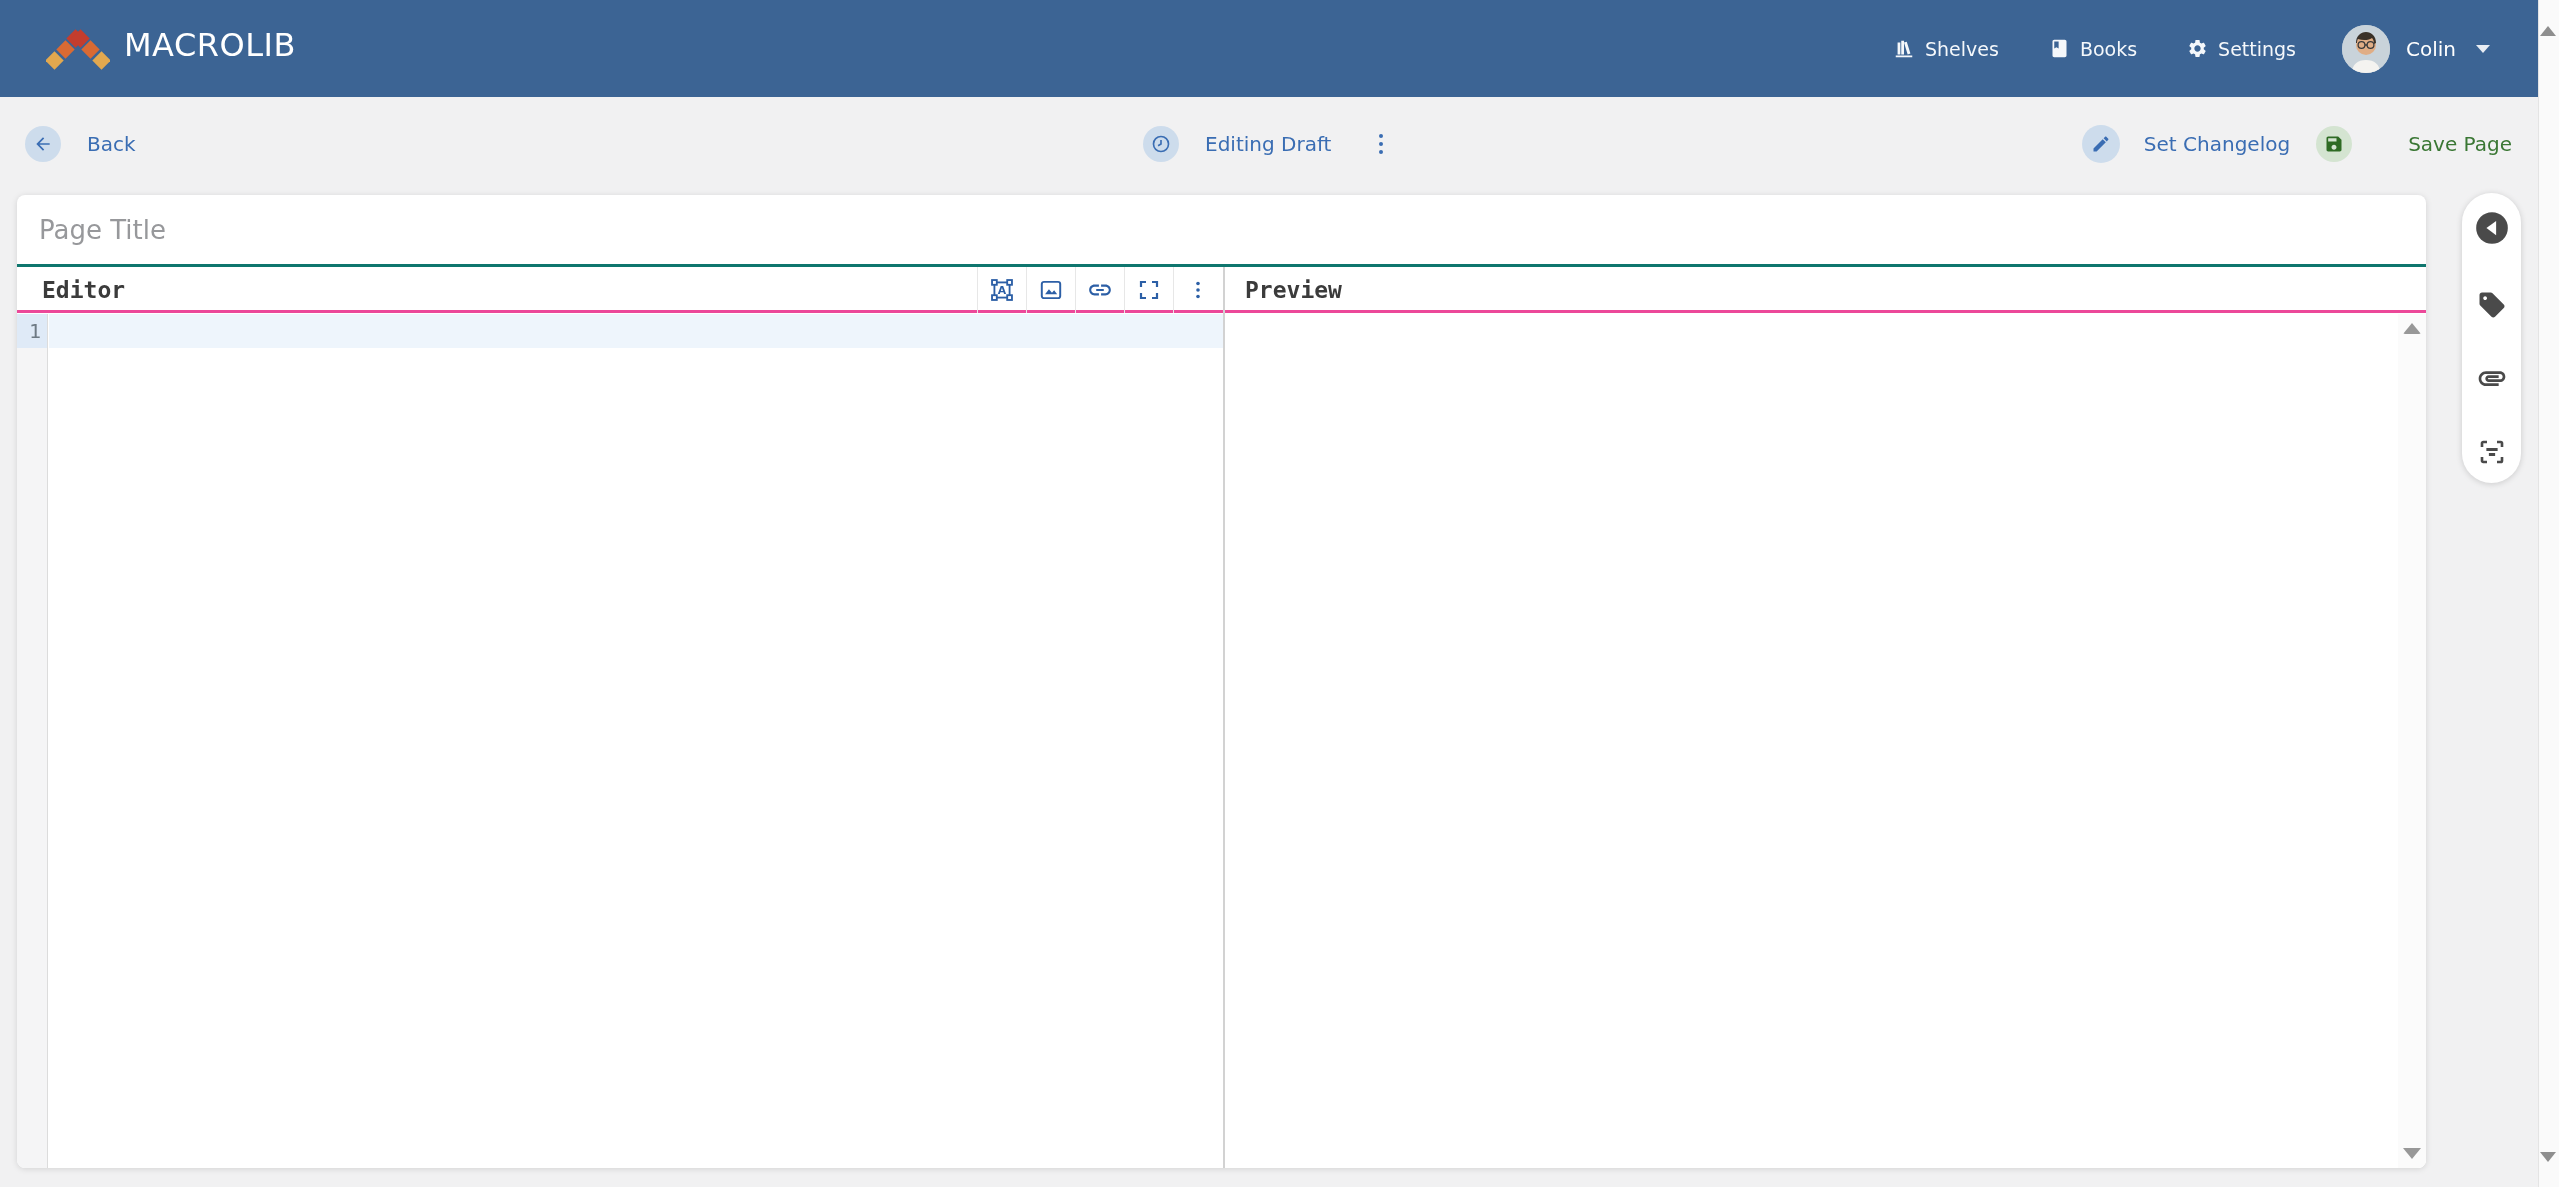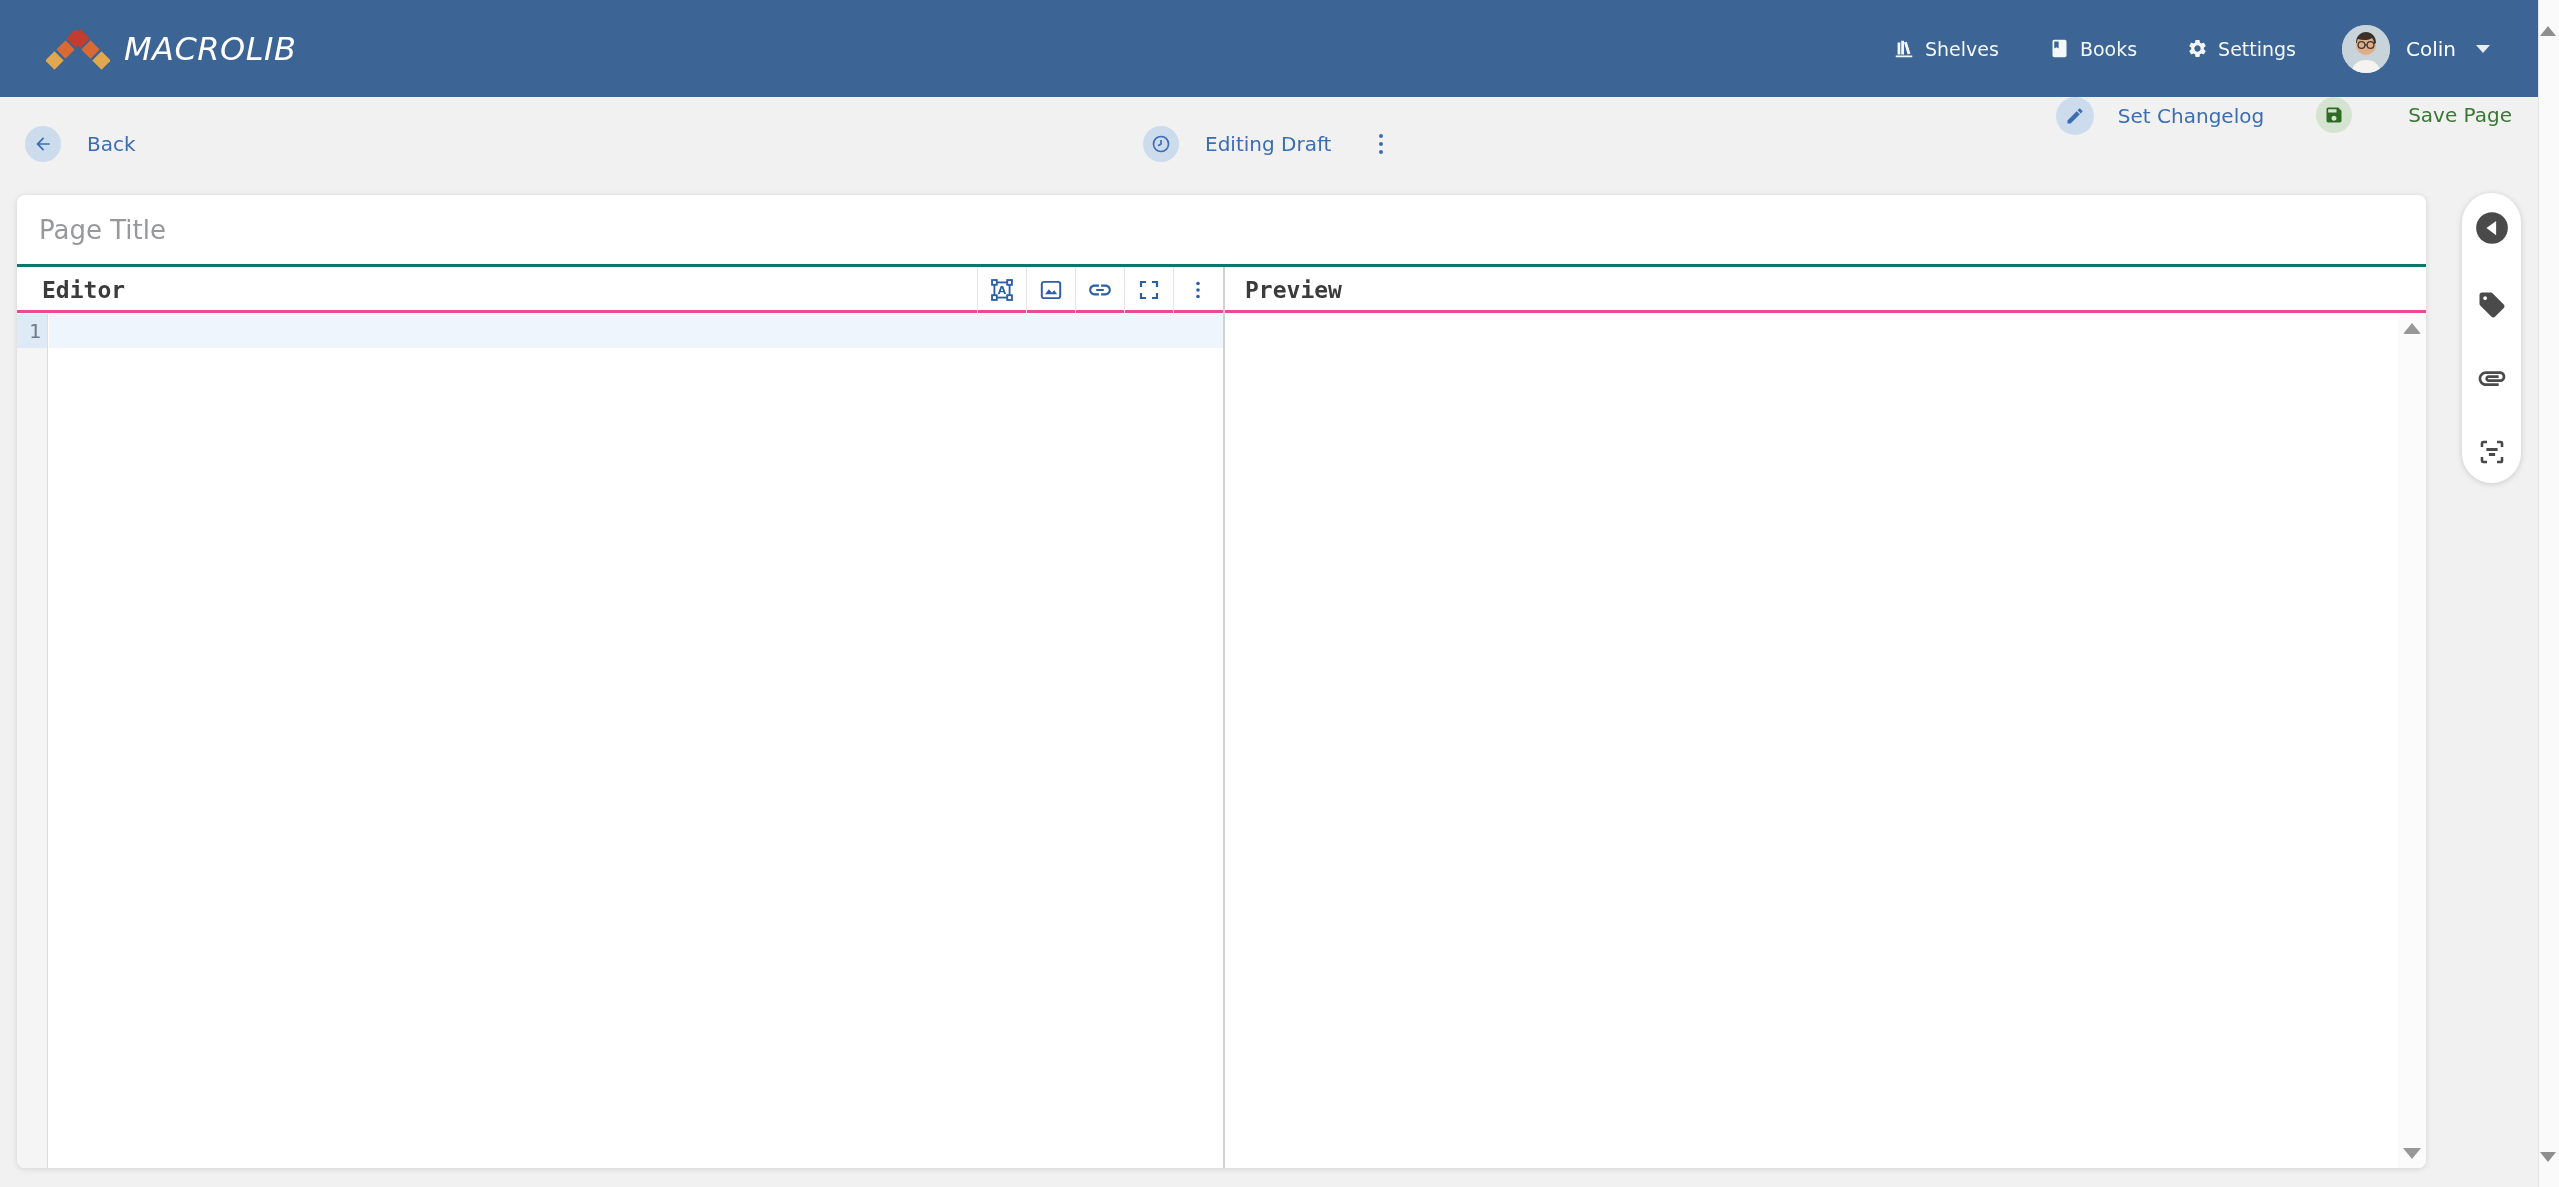--- a/index.html
+++ b/index.html
@@ -10,21 +10,21 @@
     font-family:"DejaVu Sans","Liberation Sans",sans-serif;
   }
   svg { display:block; }
 
   
   .navbar {
     position:absolute; left:0; top:0; width:2538px; height:97px;
     background:#3c6494; display:flex; align-items:center;
     box-shadow:0 1px 4px rgba(0,0,0,.18);
   }
-  .brand { display:flex; align-items:center; gap:14px; margin-left:46px; cursor:pointer;font-style:italic; }
+  .brand { display:flex; align-items:flex-start; gap:14px; margin-left:46px; cursor:pointer; }
   .brand-text { color:#ffffff; font-size:32px; letter-spacing:.5px; font-weight:400; }
   .search-box {
     position:absolute; left:1048px; top:21px; width:445px; height:53px;
     background:#365a83; border:1px solid #8199b8; border-radius:27px;
     display:flex; align-items:center; padding:0 20px; gap:14px;
   }
   .search-box input {
     background:transparent; border:none; outline:none; color:#e8eef6;
     font-size:19px; width:100%; font-family:inherit;
   }
@@ -41,21 +41,21 @@
   .action-bar { position:absolute; left:0; top:97px; width:2538px; height:93px; background:#f1f1f2; }
   .action-item { position:absolute; top:0; height:93px; display:flex; align-items:center; gap:26px; cursor:pointer; }
   .action-label { font-size:20px; color:#3a6db3; }
   .circle-ico {
     width:36px; height:36px; border-radius:50%; background:#cddcec;
     display:flex; align-items:center; justify-content:center; flex:0 0 auto;
   }
   .circle-ico.green { background:#d4e4d1; }
   .kebab { display:flex; flex-direction:column; gap:4px; margin-left:16px; padding:6px; cursor:pointer; }
   .kebab i { width:4px; height:4px; border-radius:50%; background:#3a6db3; }
-  .action-right { position:absolute; right:26px; top:0; height:93px; display:flex; align-items:flex-start; gap:52px; }
+  .action-right { position:absolute; right:26px; top:0; height:93px; display:flex; align-items:center; gap:26px; }
   .grp { display:flex; align-items:center; gap:24px; cursor:pointer; }
   .green-label { color:#3a7734; font-size:20px;margin-left:32px; }
 
   
   .card {
     position:absolute; left:17px; top:195px; width:2409px; height:973px;
     background:#ffffff; border-radius:8px; box-shadow:0 1px 6px rgba(0,0,0,.13);
   }
   .title-row { height:72px; border-bottom:3px solid #0f766e; display:flex; align-items:center; }
   .title-row input {

